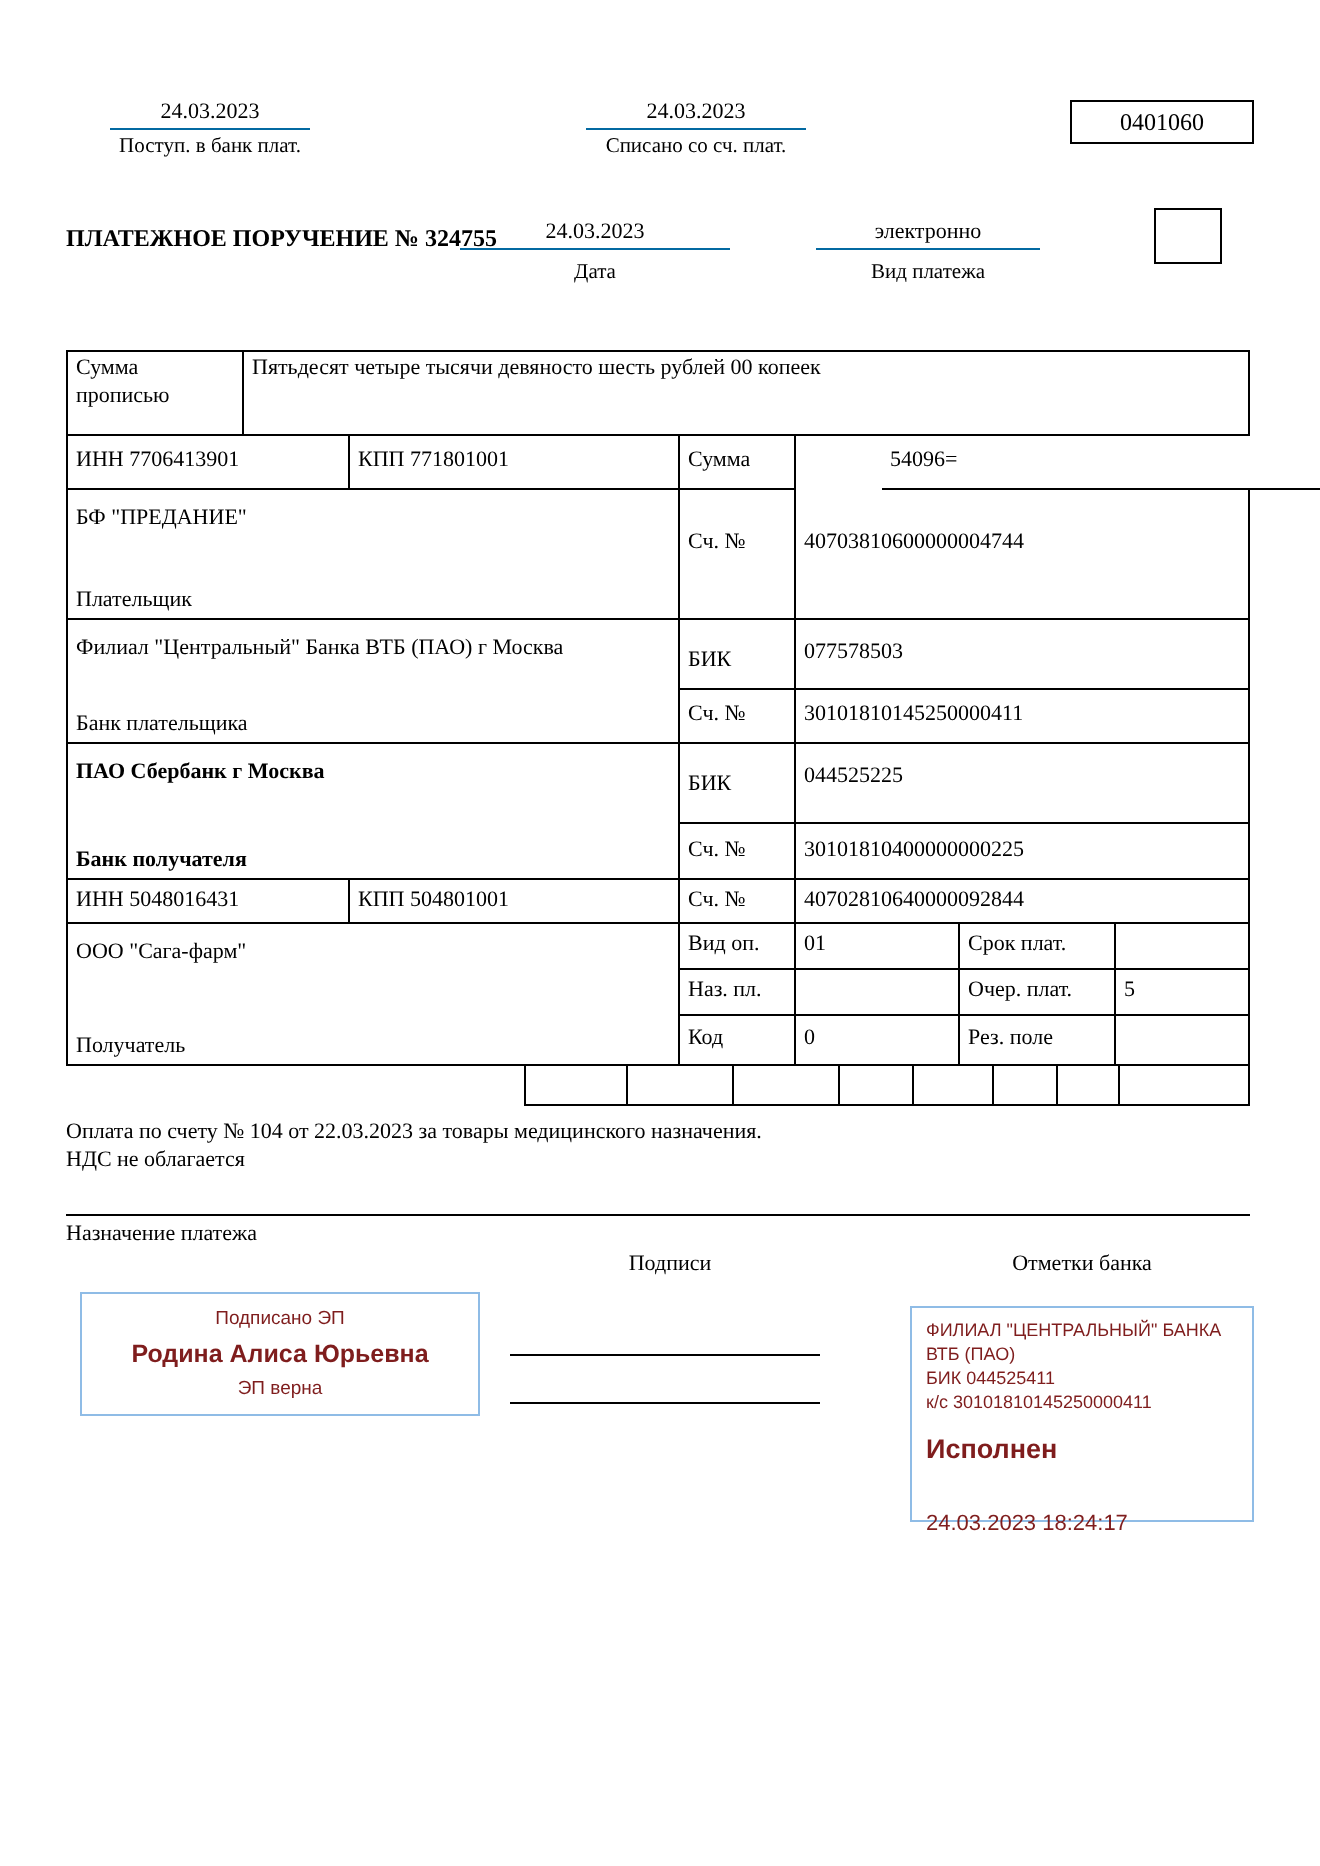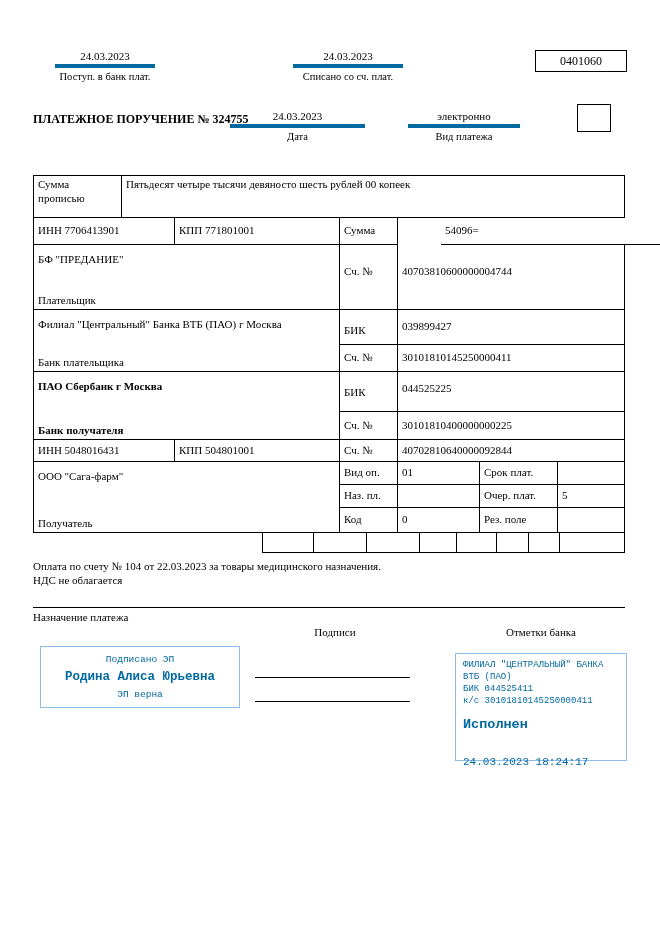--- a/index.html
+++ b/index.html
@@ -4,25 +4,25 @@
 <style>
   html,body{margin:0;padding:0;background:#ffffff;}
   .page{position:relative;width:660px;height:933px;background:#fff;font-family:"Liberation Serif",serif;color:#000;overflow:hidden;}
   .abs{position:absolute;}
   .c{position:absolute;border-right:1px solid #000;border-bottom:1px solid #000;font-size:11px;line-height:1.25;padding:2px 4px;box-sizing:border-box;overflow:hidden;}
   .bl{border-left:1px solid #000;}
   .bt{border-top:1px solid #000;}
   .vc{display:flex;align-items:center;}
   .sp{display:flex;flex-direction:column;justify-content:space-between;padding-top:8px;padding-bottom:1px;}
   .center{text-align:center;}
-  .u{border-bottom:4px solid #0369a1;}
+  .u{border-bottom:1px solid #0369a1;}
   .lbl{font-size:10.5px;padding-top:3px;}
   .fs11{font-size:11px;}
   .bold{font-weight:bold;}
-  .bluebox{border:1px solid #8FBCE6;box-sizing:border-box;color:#0369a1;font-family:Liberation Mono, monospace;}
+  .bluebox{border:1px solid #8FBCE6;box-sizing:border-box;color:#7f1d1d;font-family:Liberation Sans, sans-serif;}
   .epbox{text-align:center;padding-top:7px;}
   .ep-small{font-size:9.5px;}
   .ep-name{font-size:12.5px;font-weight:bold;margin:5px 0;}
   .stamp{padding:5px 7px;}
   .st-line{font-size:9px;line-height:1.35;}
   .st-status{font-size:13.5px;font-weight:bold;margin-top:9px;}
   .st-dt{font-size:11px;margin-top:24px;}
   .hline{border-bottom:1px solid #000;}
 </style>
 </head>
@@ -65,21 +65,21 @@
       <span>Плательщик</span>
     </div>
     <div class="c" style="left:307px;top:70px;width:58px;height:65px;padding-top:20px;">Сч. №</div>
     <div class="c" style="left:365px;top:70px;width:227px;height:65px;padding-top:20px;">40703810600000004744</div>
 
     <div class="c bl sp" style="left:0;top:135px;width:307px;height:62px;">
       <span>Филиал "Центральный" Банка ВТБ (ПАО) г Москва</span>
       <span>Банк плательщика</span>
     </div>
     <div class="c" style="left:307px;top:135px;width:58px;height:35px;padding-top:14px;">БИК</div>
-    <div class="c" style="left:365px;top:135px;width:227px;height:35px;padding-top:10px;">039899427</div>
+    <div class="c" style="left:365px;top:135px;width:227px;height:35px;padding-top:10px;">077578503</div>
     <div class="c vc" style="left:307px;top:170px;width:58px;height:27px;">Сч. №</div>
     <div class="c vc" style="left:365px;top:170px;width:227px;height:27px;">30101810145250000411</div>
 
     <div class="c bl sp" style="left:0;top:197px;width:307px;height:68px;font-weight:bold;">
       <span>ПАО Сбербанк г Москва</span>
       <span>Банк получателя</span>
     </div>
     <div class="c" style="left:307px;top:197px;width:58px;height:40px;padding-top:14px;">БИК</div>
     <div class="c" style="left:365px;top:197px;width:227px;height:40px;padding-top:10px;">044525225</div>
     <div class="c vc" style="left:307px;top:237px;width:58px;height:28px;">Сч. №</div>

